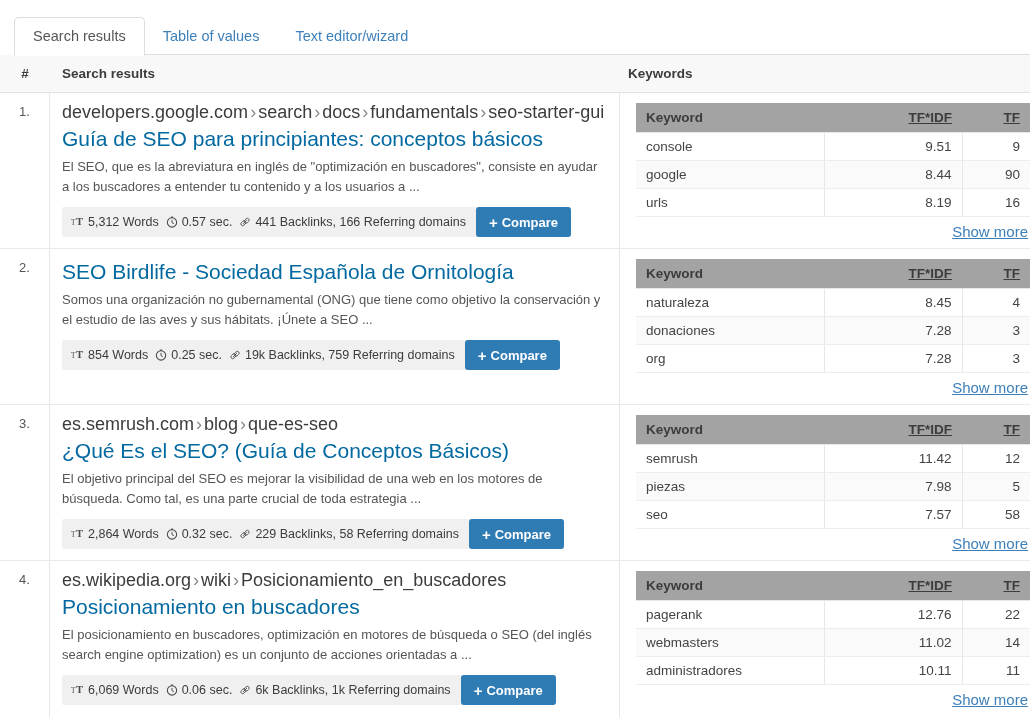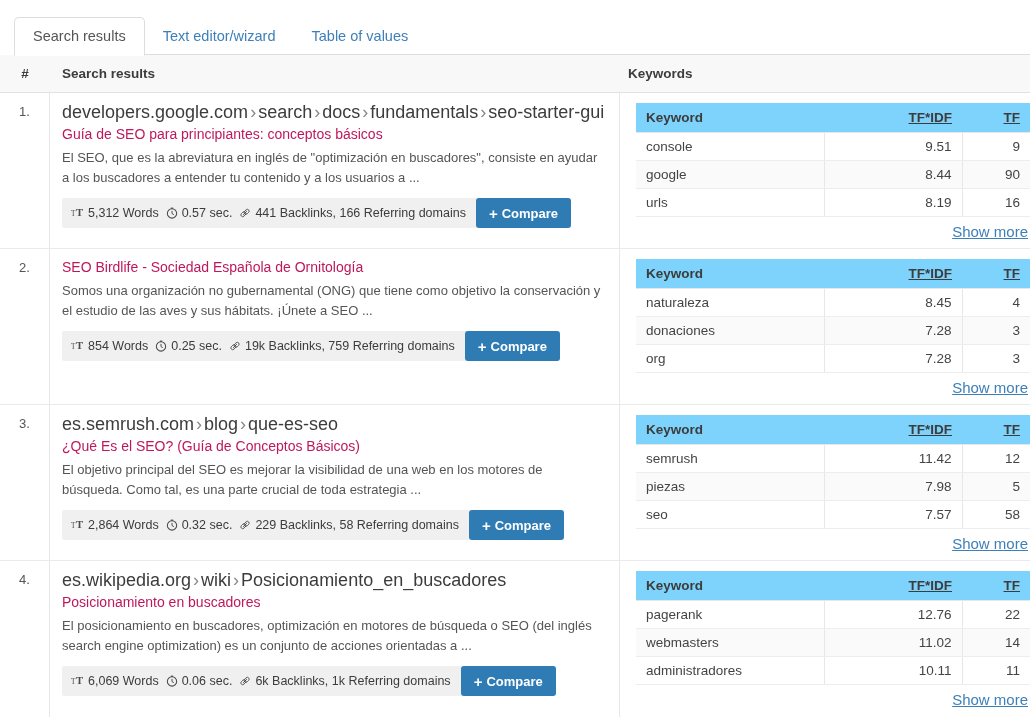--- a/index.html
+++ b/index.html
@@ -87,22 +87,22 @@
   .url {
     font-size: 18px;
     color: #3c3c3c;
     margin-bottom: 3px;
     white-space: nowrap;
     overflow: hidden;
   }
   .url .sep { color: #888888; padding: 0 2px; }
 
   .title {
-    font-size: 14px;
-    color: #be185d;
+    font-size: 21px;
+    color: #0369a1;
     line-height: 1.28;
     margin: 1px 0 4px 0;
     cursor: pointer;
     white-space: nowrap;
   }
 
   .snippet {
     font-size: 13px;
     color: #555555;
     line-height: 1.52;
@@ -158,21 +158,21 @@
     flex: 1 1 auto;
     padding: 10px 0 0 16px;
     min-width: 0;
   }
   table.kwtable {
     width: 100%;
     border-collapse: collapse;
     font-size: 13.5px;
   }
   table.kwtable th {
-    background: #7dd3fc;
+    background: #a3a3a3;
     font-weight: bold;
     color: #3c3c3c;
     padding: 7px 10px;
     text-align: left;
     border-bottom: 1px solid #e7e7e7;
     white-space: nowrap;
   }
   table.kwtable th.num { text-align: right; text-decoration: underline; }
   table.kwtable td {
     padding: 6px 10px;
@@ -199,22 +199,22 @@
     color: #3d7fb8;
     text-decoration: underline;
     cursor: pointer;
   }
 </style>
 </head>
 <body>
 
 <div class="tabbar">
   <div class="tab active">Search results</div>
+  <div class="tab">Table of values</div>
   <div class="tab">Text editor/wizard</div>
-  <div class="tab">Table of values</div>
 </div>
 
 <div class="colheader">
   <div class="hash">#</div>
   <div class="sres">Search results</div>
   <div class="kw">Keywords</div>
 </div>
 
 <div id="rows">
     <div class="row">

